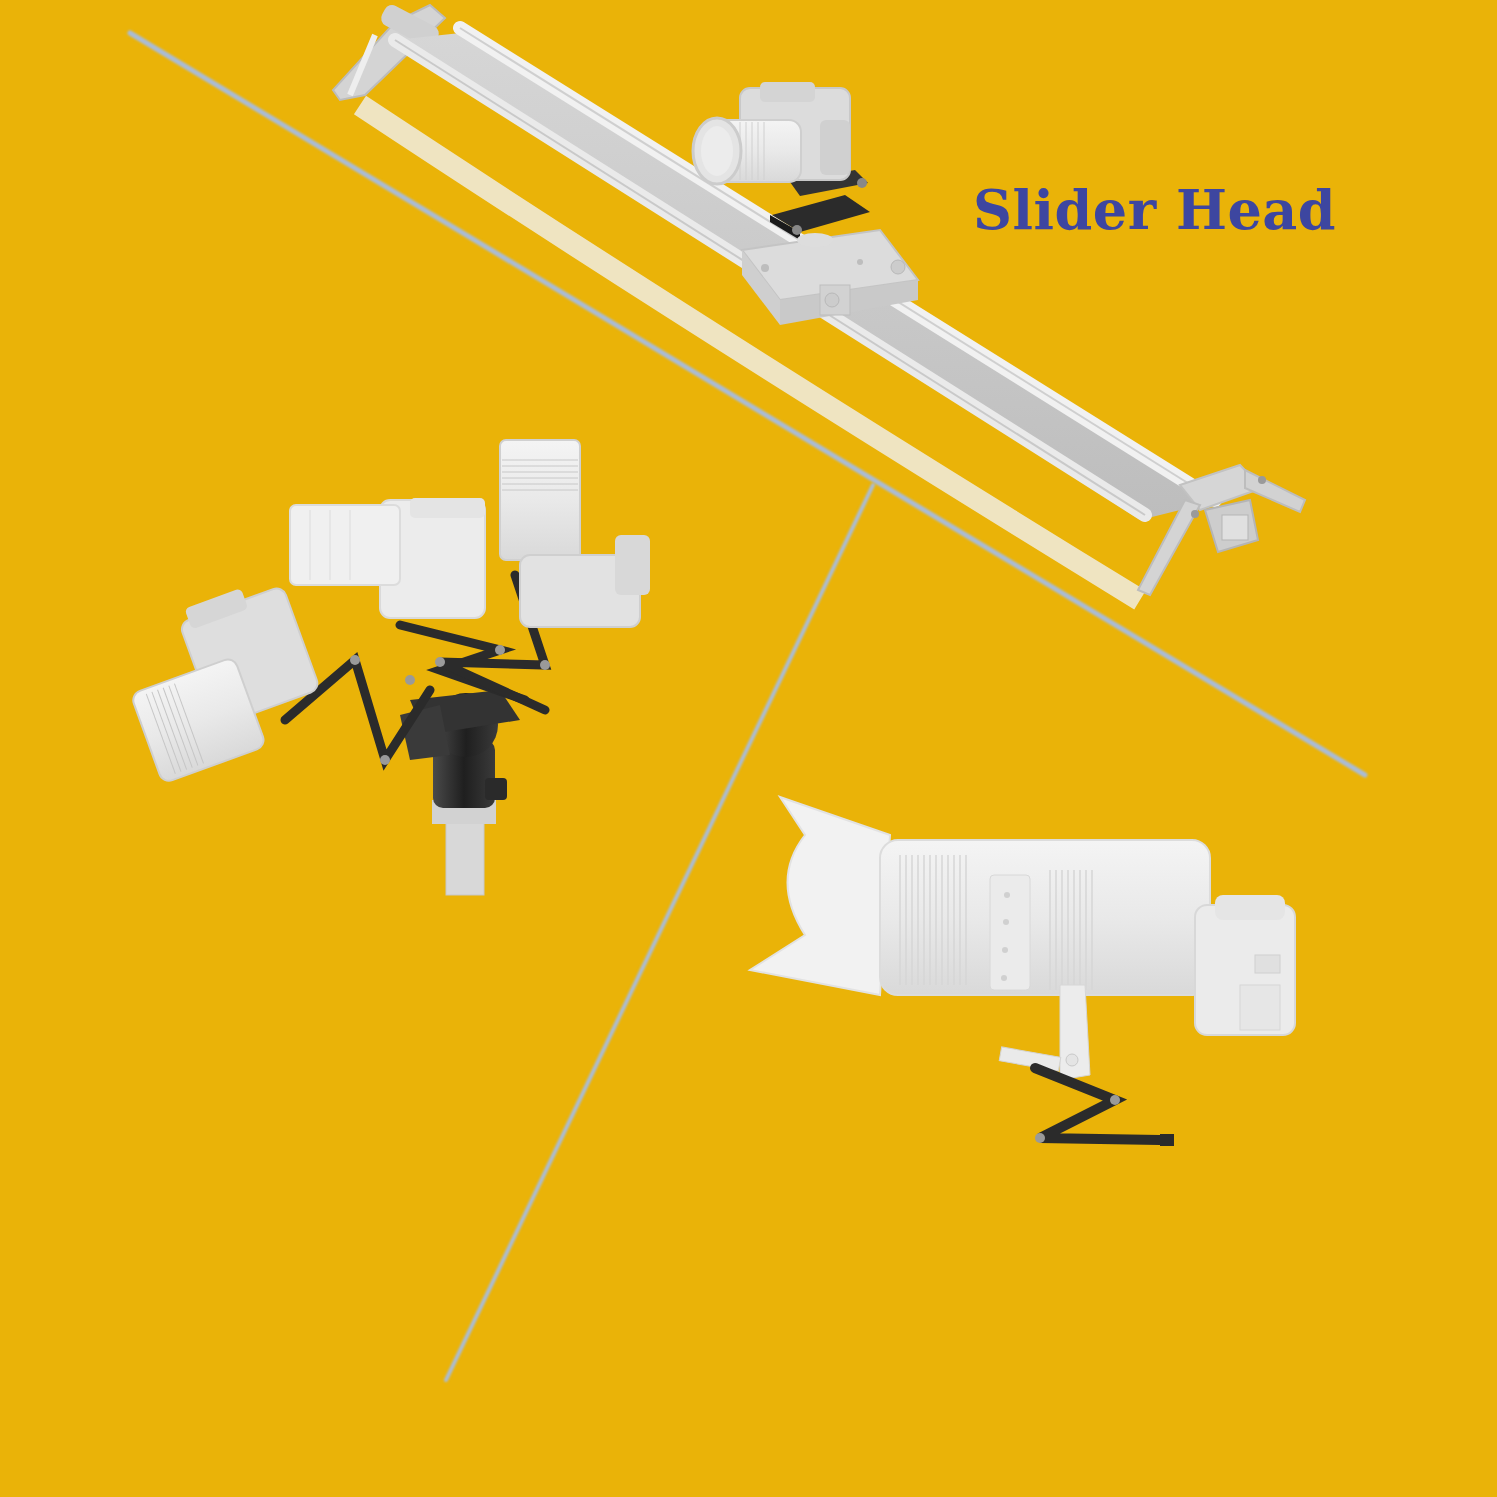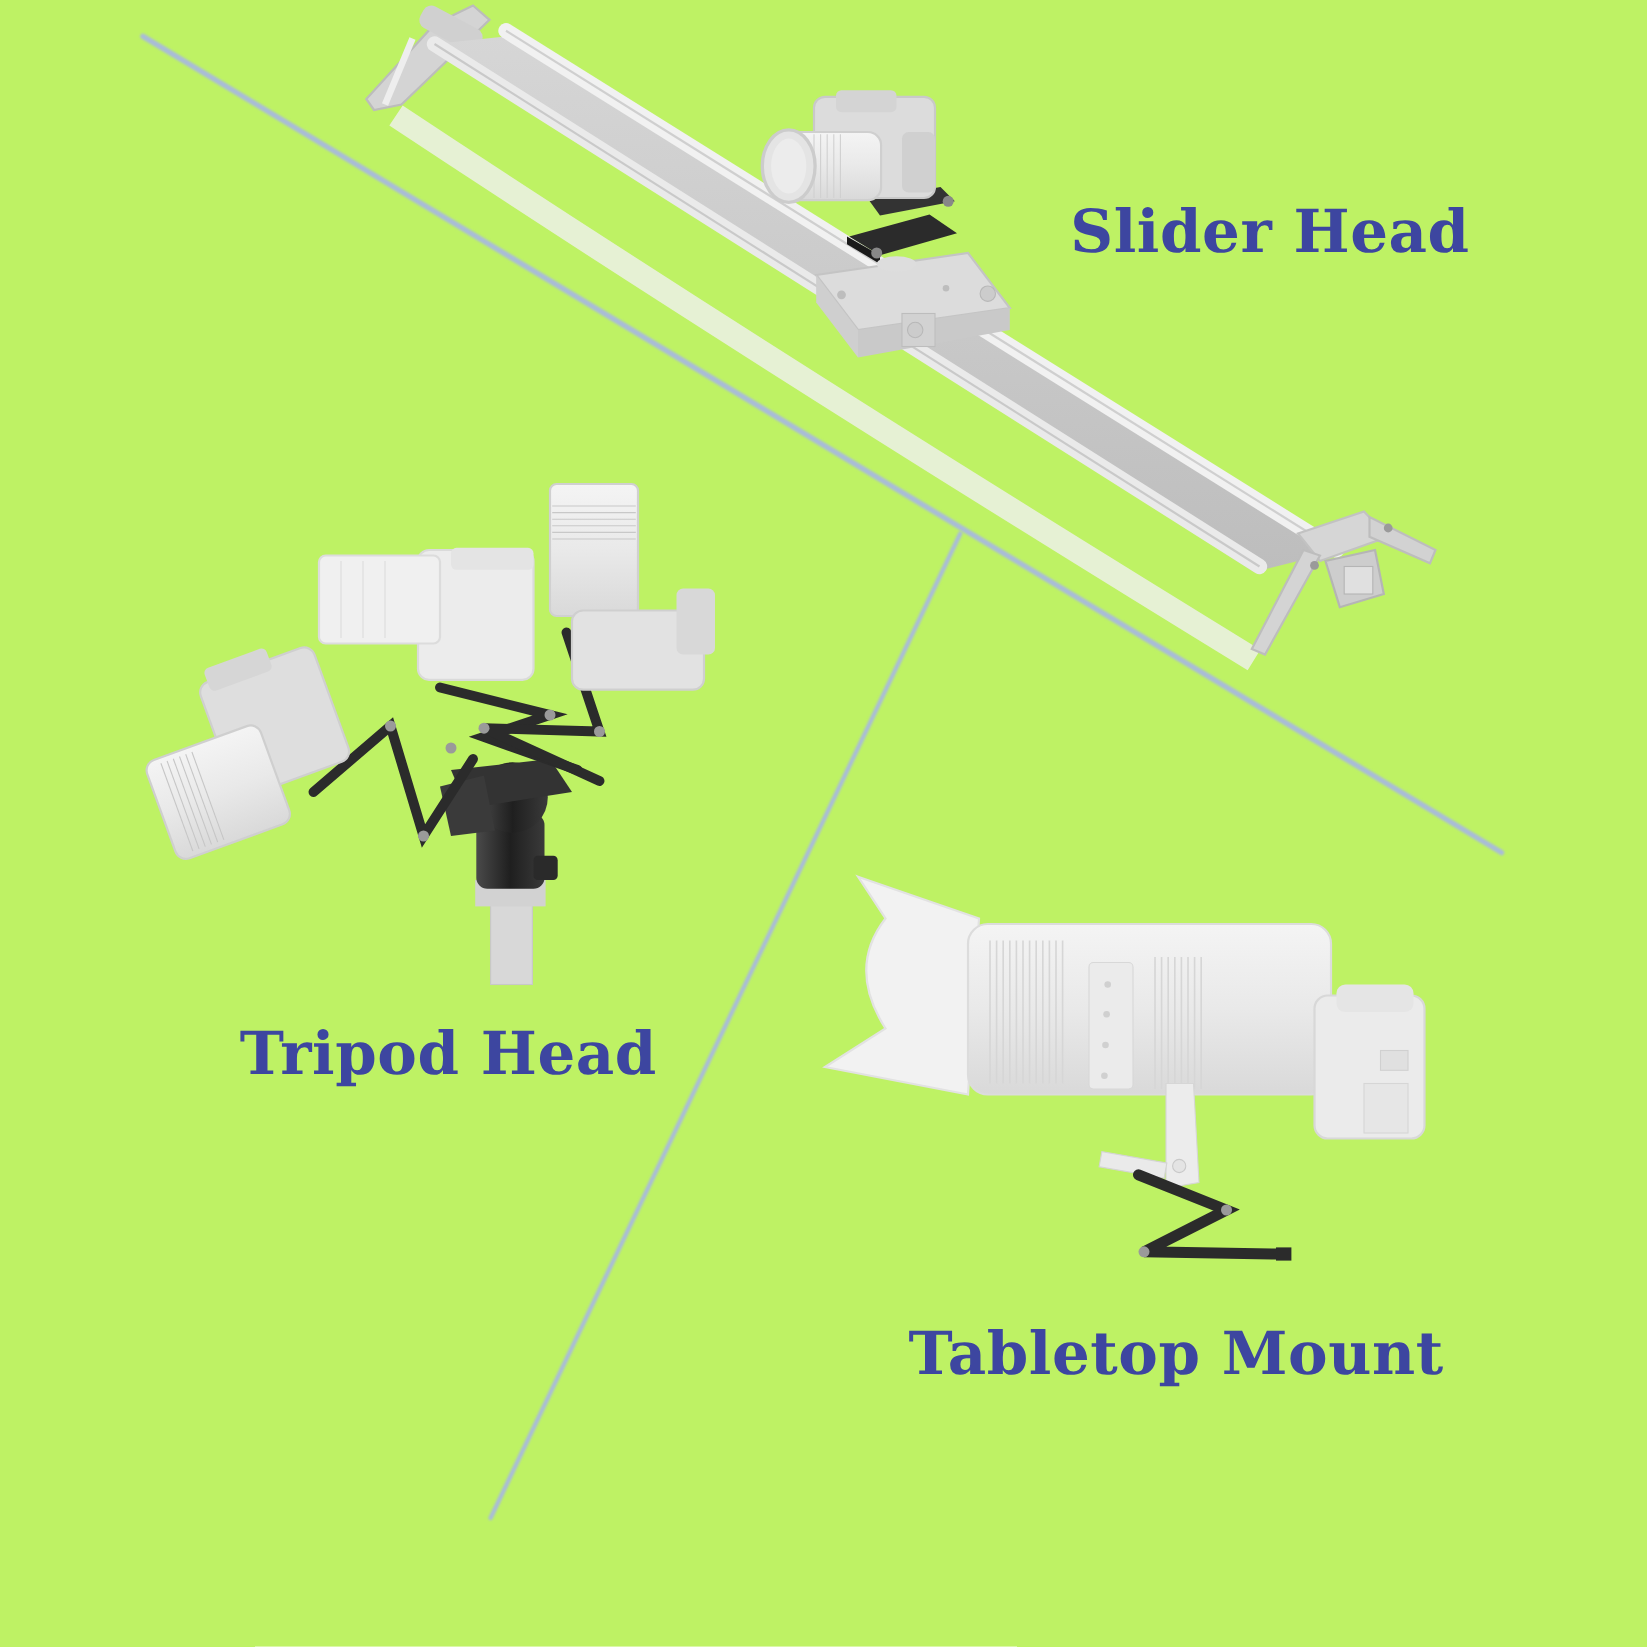--- a/index.html
+++ b/index.html
@@ -4,21 +4,21 @@
   <style>
     html, body {
       margin: 0;
       padding: 0;
       background: #ffffff;
     }
     .canvas {
       position: relative;
       width: 1497px;
       height: 1497px;
-      background: #bef264;
+      background: #eab308;
       overflow: hidden;
       font-family: "DejaVu Serif", "Liberation Serif", serif;
     }
     .art {
       position: absolute;
       left: 0;
       top: 0;
       width: 1497px;
       height: 1497px;
     }
@@ -250,15 +250,13 @@
       <g stroke="#2b2b2b" stroke-width="10" stroke-linecap="round" fill="none">
         <polyline points="1035,1068 1115,1100 1040,1138 1160,1140"></polyline>
       </g>
       <circle cx="1115" cy="1100" r="5" fill="#9a9a9a"></circle>
       <circle cx="1040" cy="1138" r="5" fill="#9a9a9a"></circle>
       <rect x="1160" y="1134" width="14" height="12" fill="#2b2b2b"></rect>
     </g>
   </svg>
 
   <div class="label label-slider" style="color: rgb(61, 70, 160);">Slider Head</div>
-  <div class="label label-tripod" style="color: rgb(61, 70, 160);">Tripod Head</div>
-  <div class="label label-tabletop" style="color: rgb(61, 70, 160);">Tabletop Mount</div>
 </div>
 
 </body></html>

